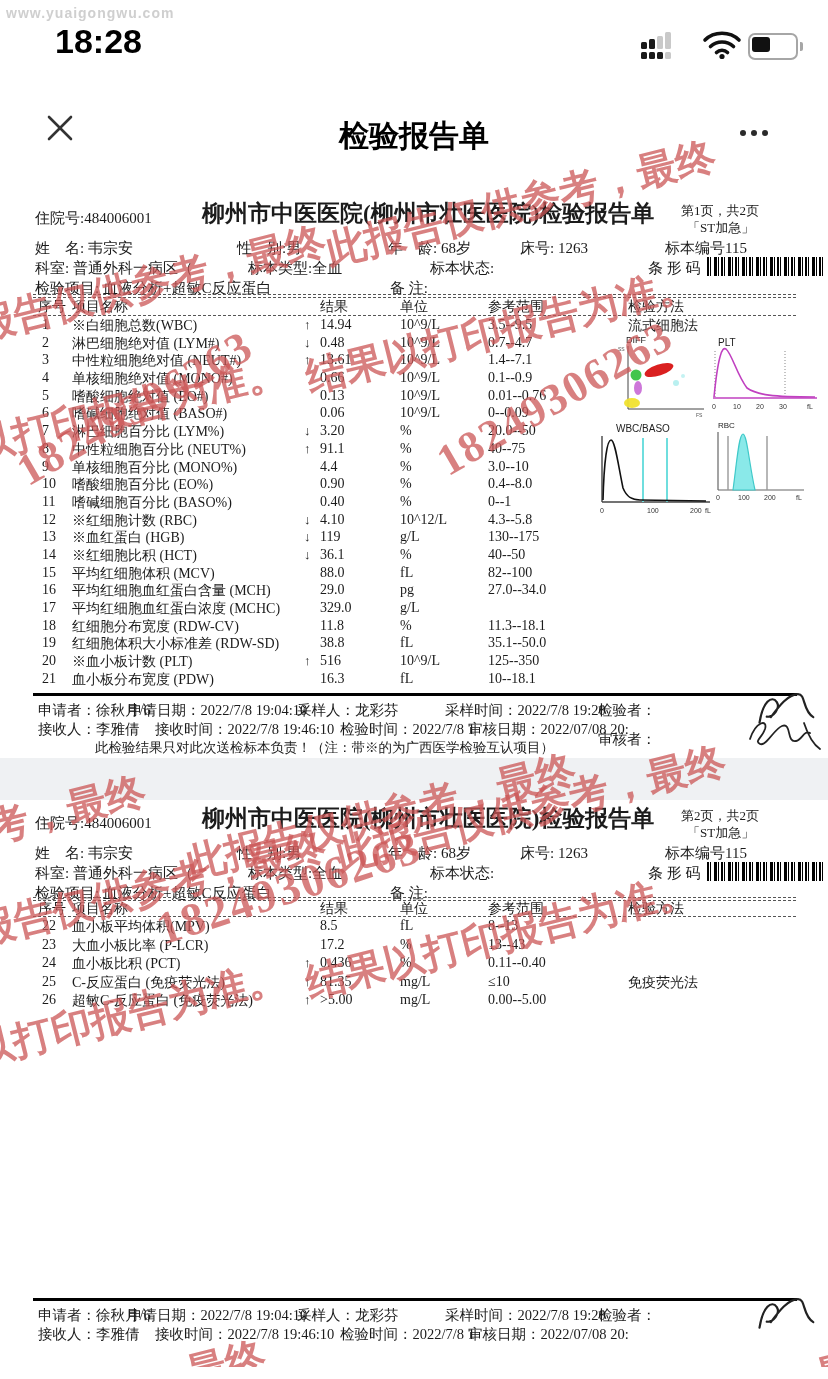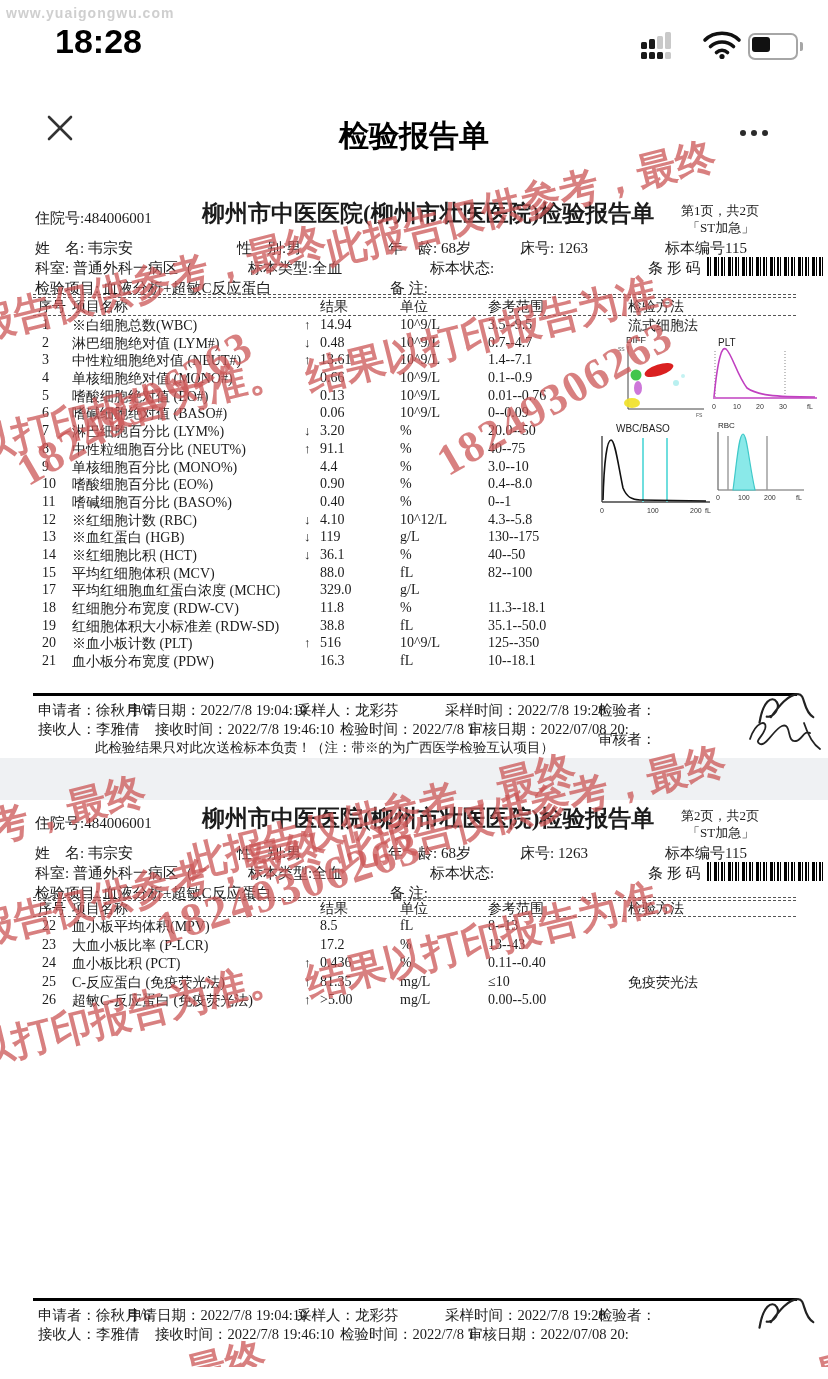--- a/index.html
+++ b/index.html
@@ -308,20 +308,29 @@
           <div class="trow">
             <span class="c c-seq">15</span>
             <span class="c c-name">平均红细胞体积 (MCV)</span>
             <span class="c c-flag"></span>
             <span class="c c-result">88.0</span>
             <span class="c c-unit">fL</span>
             <span class="c c-range">82--100</span>
             <span class="c c-method"></span>
           </div>
 
+          <div class="trow">
+            <span class="c c-seq">16</span>
+            <span class="c c-name">平均红细胞血红蛋白含量 (MCH)</span>
+            <span class="c c-flag"></span>
+            <span class="c c-result">29.0</span>
+            <span class="c c-unit">pg</span>
+            <span class="c c-range">27.0--34.0</span>
+            <span class="c c-method"></span>
+          </div>
 
           <div class="trow">
             <span class="c c-seq">17</span>
             <span class="c c-name">平均红细胞血红蛋白浓度 (MCHC)</span>
             <span class="c c-flag"></span>
             <span class="c c-result">329.0</span>
             <span class="c c-unit">g/L</span>
             <span class="c c-range"></span>
             <span class="c c-method"></span>
           </div>

